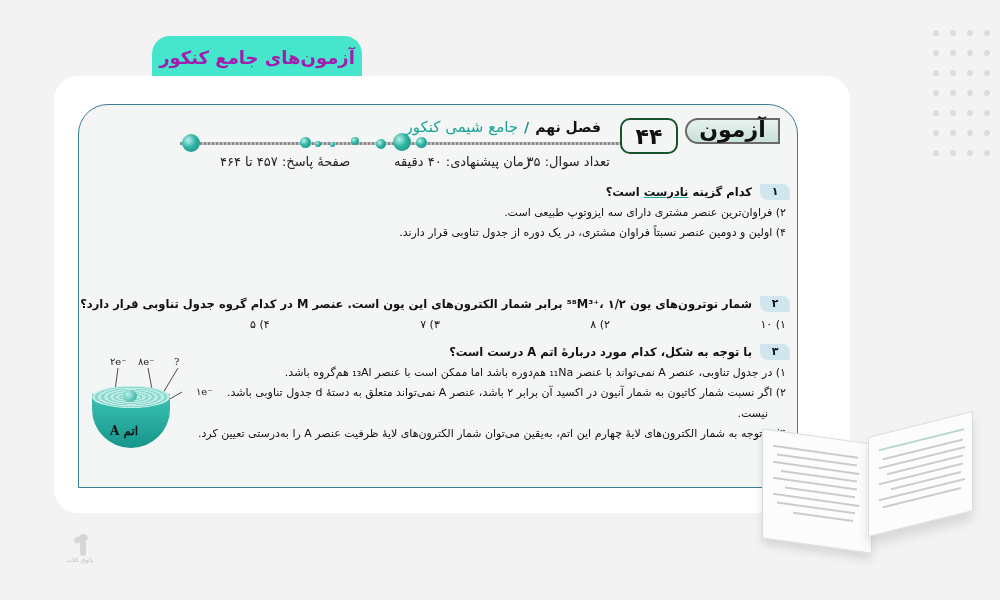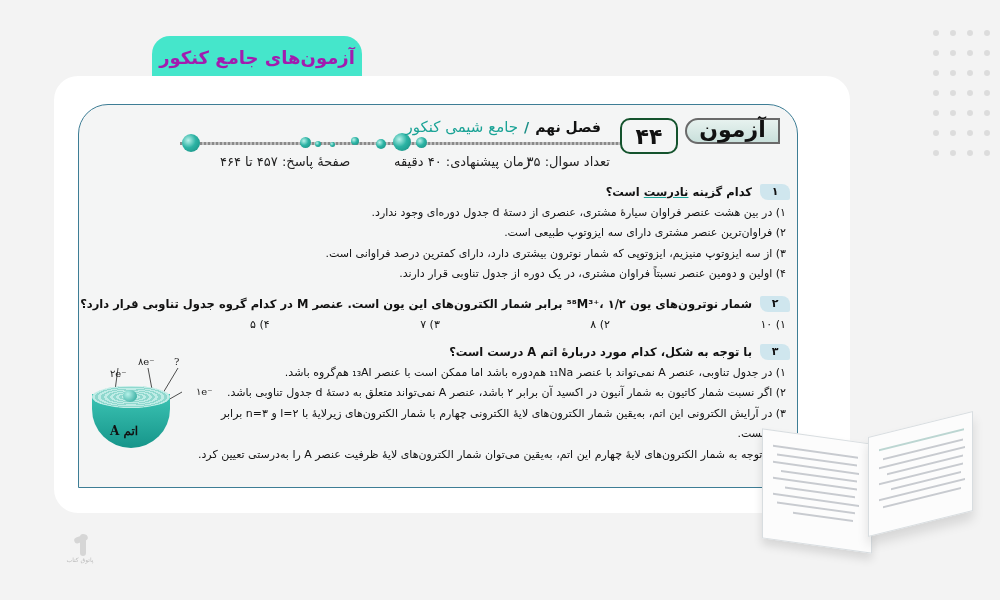--- a/index.html
+++ b/index.html
@@ -118,23 +118,21 @@
   <div class="meta" style="right:180px;">تعداد سوال: ۳۵</div>
   <div class="meta" style="right:260px;">زمان پیشنهادی: ۴۰ دقیقه</div>
   <div class="meta" style="left:40px;">صفحهٔ پاسخ: ۴۵۷ تا ۴۶۴</div>
 </div>
 
 <div class="q" style="top:182px;">
   <div class="qhead">
     <span class="qnum">۱</span>
     <span><span>کدام گزینه </span><span class="u">نادرست</span><span> است؟</span></span>
   </div>
-  <div class="opt">۱) در بین هشت عنصر فراوان سیارهٔ مشتری، عنصری از دستهٔ d جدول دوره‌ای وجود ندارد.</div>
   <div class="opt">۲) فراوان‌ترین عنصر مشتری دارای سه ایزوتوپ طبیعی است.</div>
-  <div class="opt">۳) از سه ایزوتوپ منیزیم، ایزوتوپی که شمار نوترون بیشتری دارد، دارای کمترین درصد فراوانی است.</div>
   <div class="opt">۴) اولین و دومین عنصر نسبتاً فراوان مشتری، در یک دوره از جدول تناوبی قرار دارند.</div>
 </div>
 
 <div class="q" style="top:294px;">
   <div class="qhead">
     <span class="qnum">۲</span>
     <span>شمار نوترون‌های یون ⁵⁸M³⁺، ۱/۲ برابر شمار الکترون‌های این یون است. عنصر M در کدام گروه جدول تناوبی قرار دارد؟</span>
   </div>
   <div class="opts-row">
     <span>۱) ۱۰</span>
@@ -144,27 +142,26 @@
   </div>
 </div>
 
 <div class="q" style="top:342px;">
   <div class="qhead">
     <span class="qnum">۳</span>
     <span>با توجه به شکل، کدام مورد دربارهٔ اتم A درست است؟</span>
   </div>
   <div class="opt">۱) در جدول تناوبی، عنصر A نمی‌تواند با عنصر ₁₁Na هم‌دوره باشد اما ممکن است با عنصر ₁₃Al هم‌گروه باشد.</div>
   <div class="opt">۲) اگر نسبت شمار کاتیون به شمار آنیون در اکسید آن برابر ۲ باشد، عنصر A نمی‌تواند متعلق به دستهٔ d جدول تناوبی باشد.</div>
-  <div class="opt">۳) در آرایش الکترونی این اتم، به‌یقین شمار الکترون‌های لایهٔ الکترونی چهارم با شمار الکترون‌های زیرلایهٔ با l=۲ و n=۳ برابر</div>
   <div class="opt" style="padding-right:22px;">نیست.</div>
   <div class="opt">۴) با توجه به شمار الکترون‌های لایهٔ چهارم این اتم، به‌یقین می‌توان شمار الکترون‌های لایهٔ ظرفیت عنصر A را به‌درستی تعیین کرد.</div>
 </div>
 
 <div class="atom">
-  <span class="lbl" style="left:22px;top:12px;">۲e⁻</span>
+  <span class="lbl" style="left:22px;top:0;">۲e⁻</span>
   <span class="lbl" style="left:50px;top:0;">۸e⁻</span>
   <span class="lbl" style="left:86px;top:0;">?</span>
   <span class="lbl" style="left:92px;top:30px;margin-left:16px;">۱e⁻</span>
   <svg style="position:absolute;left:0;top:0;" width="115" height="60">
     <line x1="30" y1="12" x2="26" y2="42" stroke="#222" stroke-width="0.8"></line>
     <line x1="60" y1="12" x2="66" y2="44" stroke="#222" stroke-width="0.8"></line>
     <line x1="90" y1="12" x2="72" y2="42" stroke="#222" stroke-width="0.8"></line>
     <line x1="94" y1="36" x2="80" y2="44" stroke="#222" stroke-width="0.8"></line>
   </svg>
   <div class="hemi"></div>

